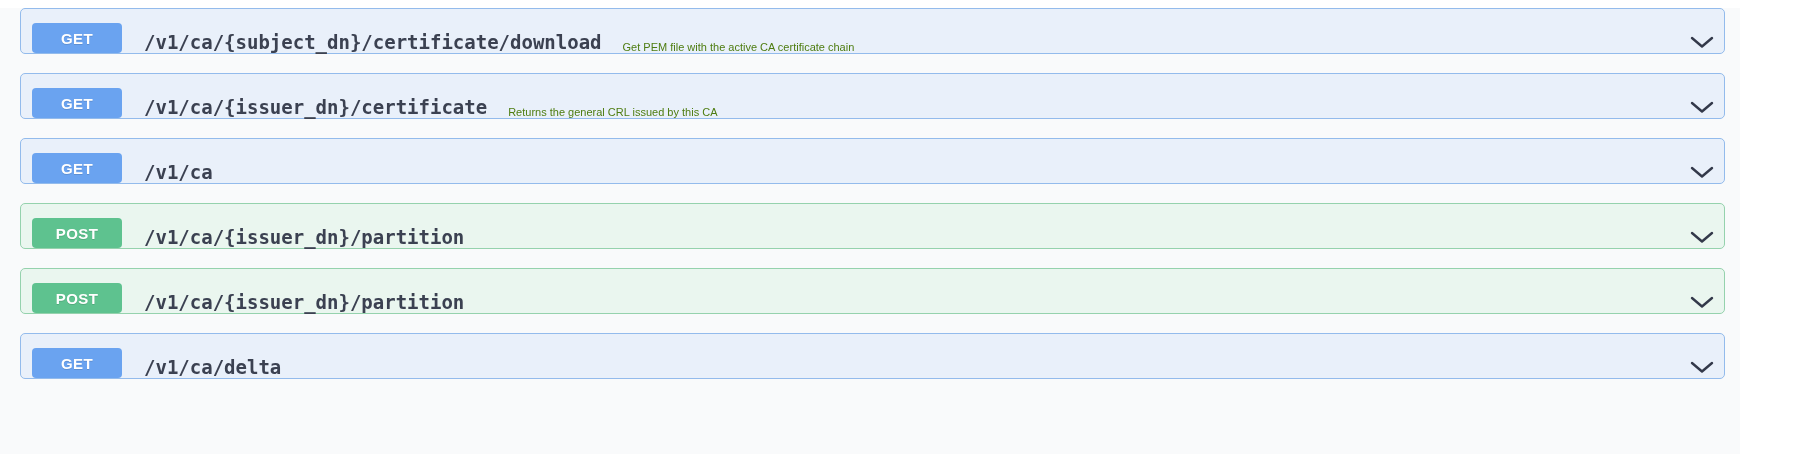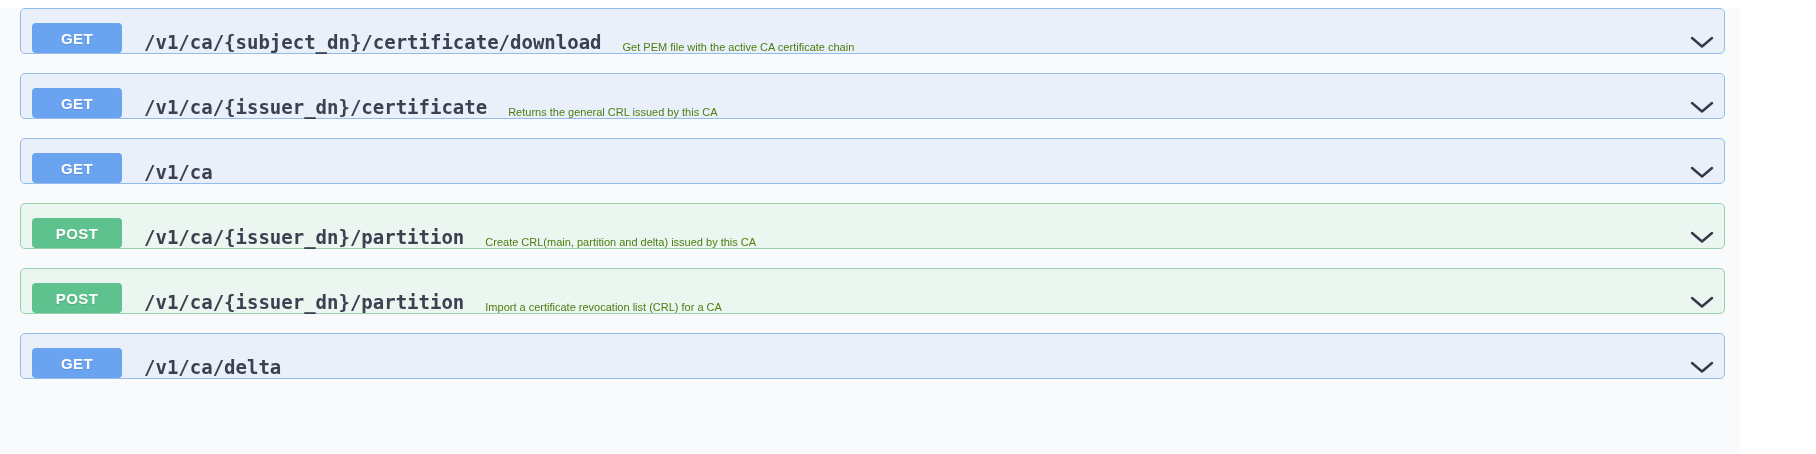--- a/index.html
+++ b/index.html
@@ -121,32 +121,30 @@
     <span class="chev">
       <svg width="24" height="13" viewBox="0 0 24 13">
         <path d="M2 2 L12 10.5 L22 2" fill="none" stroke="#33394a" stroke-width="2.4" stroke-linecap="round" stroke-linejoin="round"></path>
       </svg>
     </span>
   </div>
 
   <div class="opblock post">
     <span class="badge">POST</span>
     <span class="path">/v1/ca/{issuer_dn}/partition</span>
-    <span class="desc">Create CRL(main, partition and delta) issued by this CA</span>
     <span class="chev">
       <svg width="24" height="13" viewBox="0 0 24 13">
         <path d="M2 2 L12 10.5 L22 2" fill="none" stroke="#33394a" stroke-width="2.4" stroke-linecap="round" stroke-linejoin="round"></path>
       </svg>
     </span>
   </div>
 
   <div class="opblock post">
     <span class="badge">POST</span>
     <span class="path">/v1/ca/{issuer_dn}/partition</span>
-    <span class="desc">Import a certificate revocation list (CRL) for a CA</span>
     <span class="chev">
       <svg width="24" height="13" viewBox="0 0 24 13">
         <path d="M2 2 L12 10.5 L22 2" fill="none" stroke="#33394a" stroke-width="2.4" stroke-linecap="round" stroke-linejoin="round"></path>
       </svg>
     </span>
   </div>
 
   <div class="opblock get">
     <span class="badge">GET</span>
     <span class="path">/v1/ca/delta</span>

